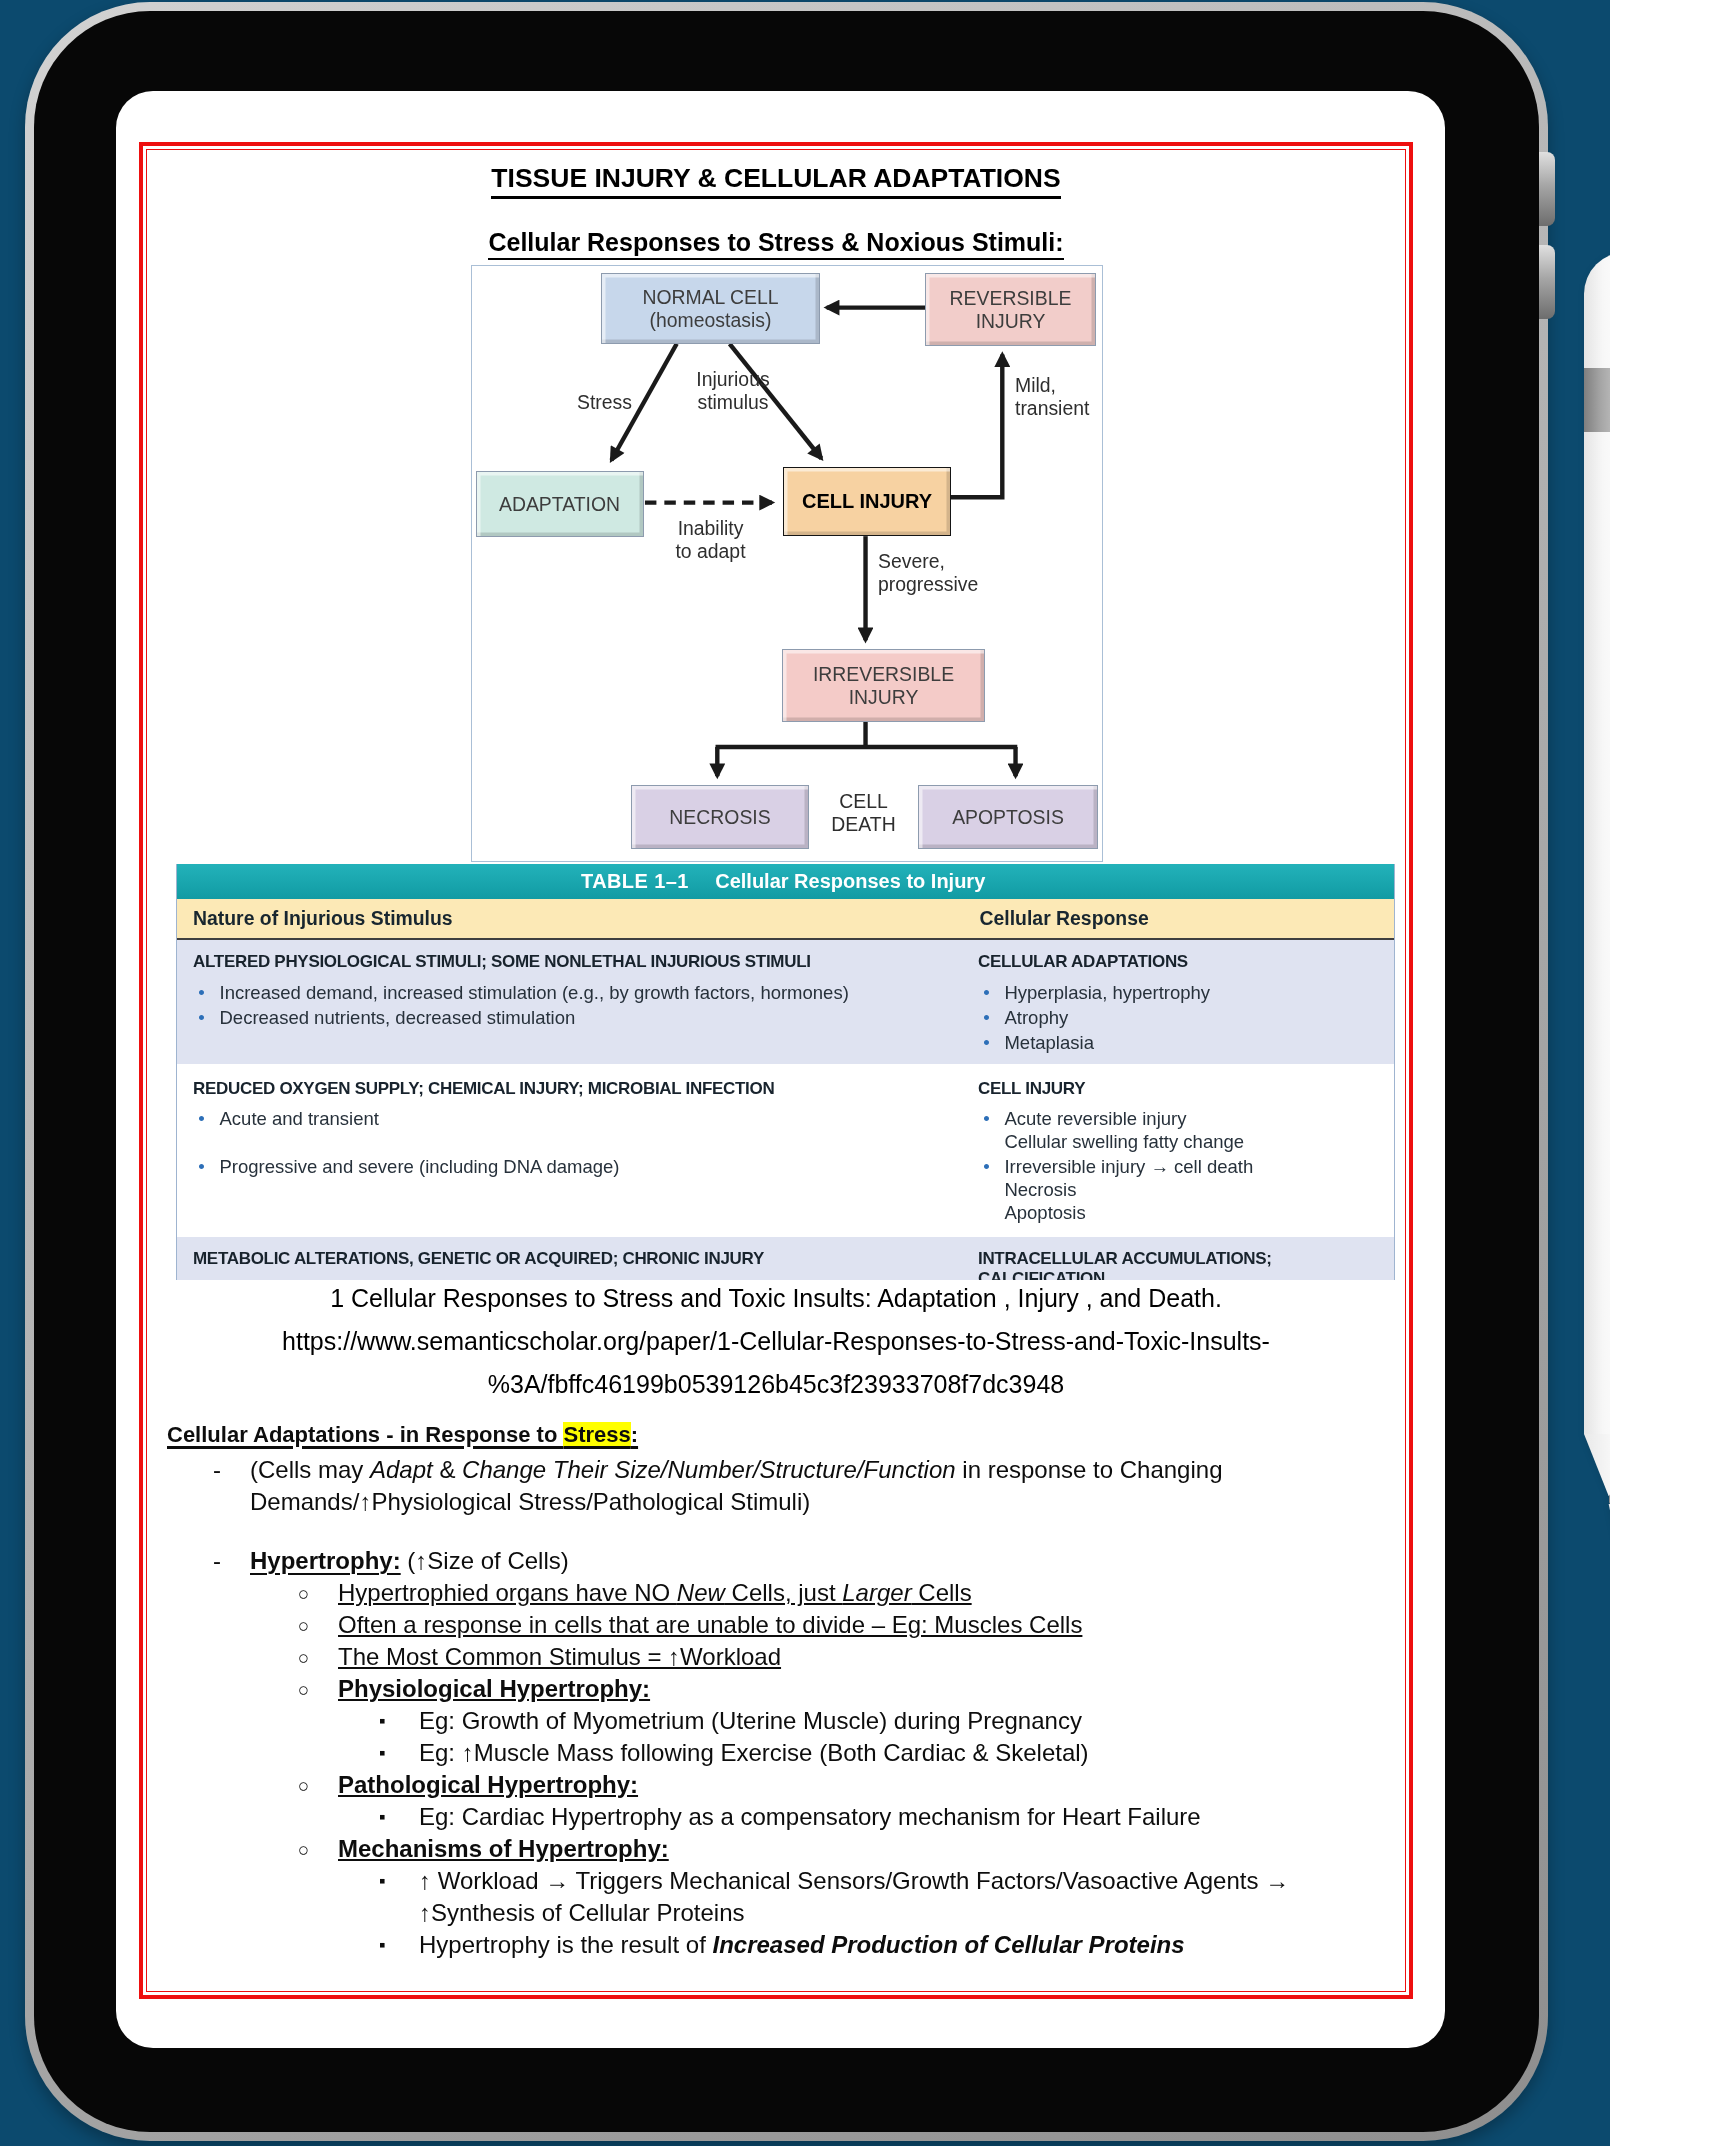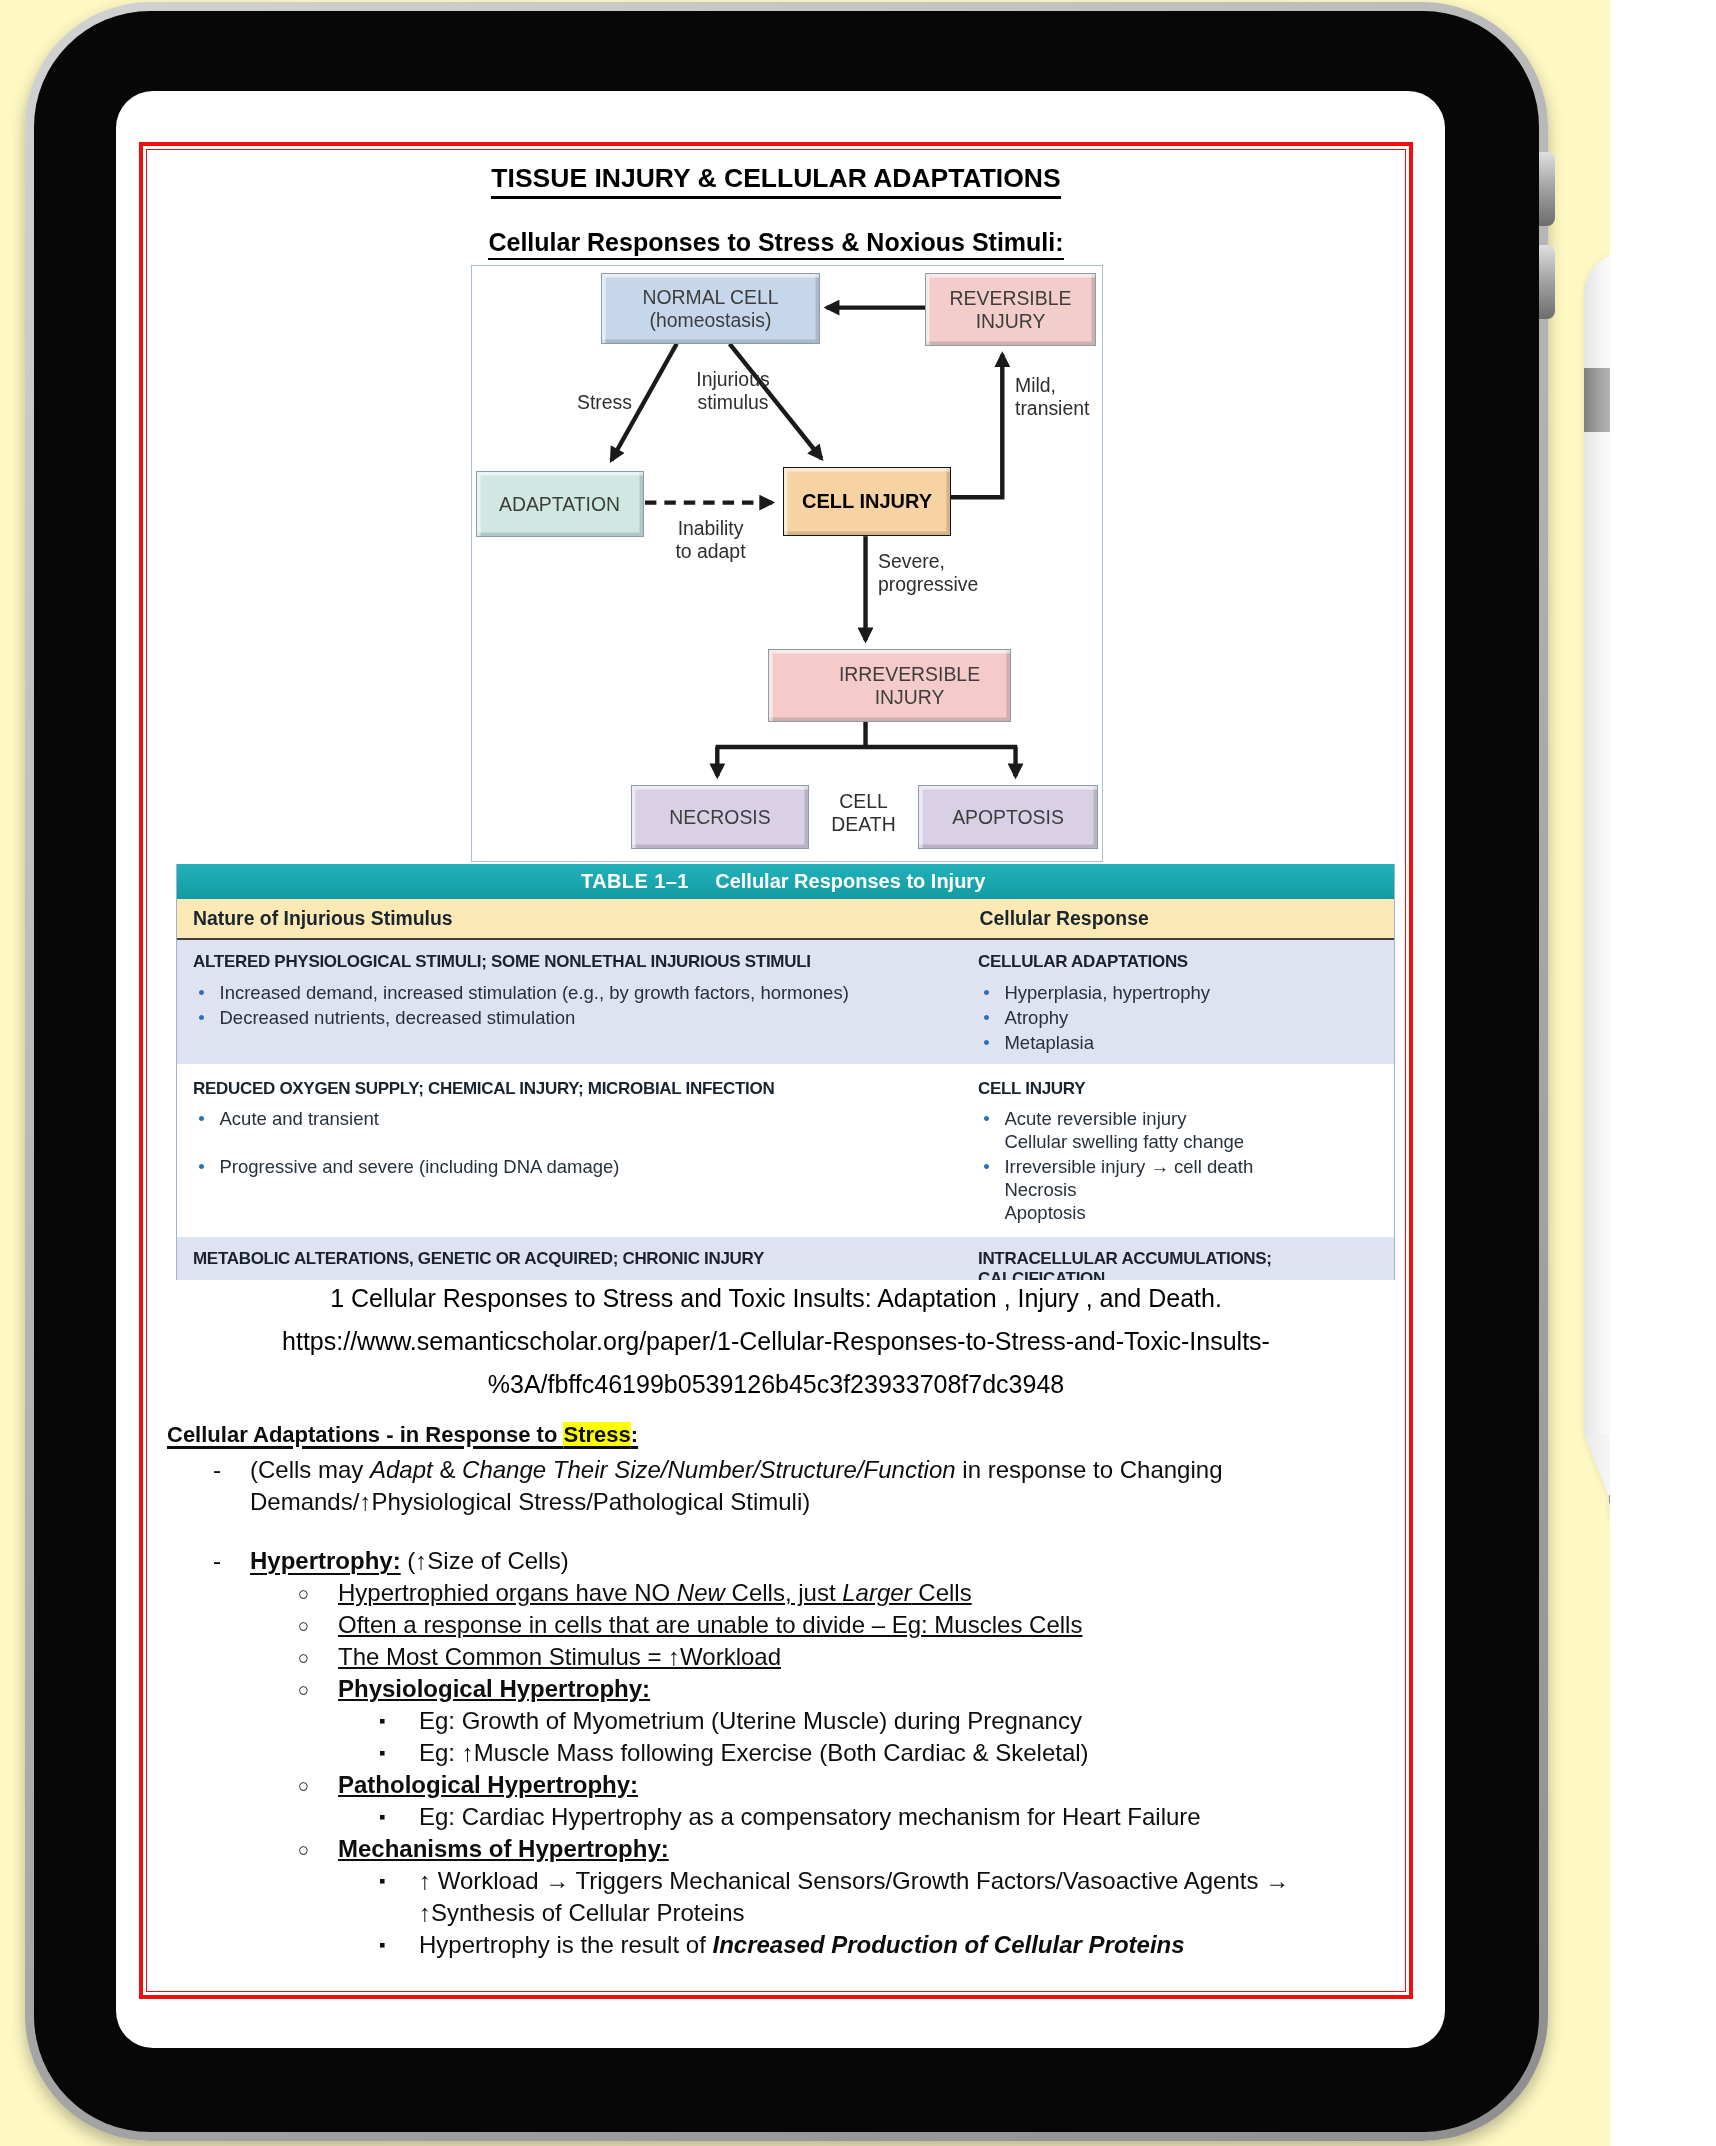--- a/index.html
+++ b/index.html
@@ -1,16 +1,16 @@
 <!DOCTYPE html>
 <html style="font-size:14px"><head>
 <meta charset="utf-8">
 <style>
   html,body{margin:0;padding:0;background:#ffffff;}
-  .stage{position:relative;width:1610px;height:2146px;background:#fef9c3;overflow:hidden;
+  .stage{position:relative;width:1610px;height:2146px;background:#0c4a6e;overflow:hidden;
          font-family:"Liberation Sans",sans-serif;}
 
   
   .tablet-rim{position:absolute;left:25px;top:1.8px;width:1523px;height:2139px;border-radius:125px;
               background:linear-gradient(145deg,#d2d2d2,#ababab 55%,#8e8e8e);
               box-shadow:0 7px 16px rgba(0,0,0,.28);}
   .tablet-bezel{position:absolute;left:34px;top:10.6px;width:1505px;height:2121px;border-radius:116px;
                 background:#070707;}
   .hw-btn{position:absolute;width:16px;border-radius:0 8px 8px 0;
           background:linear-gradient(180deg,#e0e0e0,#a6a6a6 45%,#6d6d6d);}
@@ -53,21 +53,21 @@
   .diagram svg{position:absolute;left:0;top:0;}
   .fbox{position:absolute;display:flex;align-items:center;justify-content:center;text-align:center;
         font-size:19.4px;line-height:23px;color:#3d3d3d;white-space:pre-line;
         border:0.9px solid #8d9bae;
         box-shadow:inset 3.5px 3.5px 0 rgba(255,255,255,.55), inset -3.5px -3.5px 0 rgba(0,0,0,.14);}
   .fbox.normal{left:129px;top:7px;width:217px;height:69px;background:#c7d7eb;}
   .fbox.reversible{left:453px;top:7px;width:169px;height:71px;background:#f2cdca;}
   .fbox.adaptation{left:3.5px;top:205px;width:166px;height:64px;background:#cfe9e2;}
   .fbox.cellinjury{left:311px;top:201px;width:166px;height:67px;background:#f7d2a2;
                    border:1.8px solid #151515;font-weight:bold;color:#000;font-size:20px;}
-  .fbox.irreversible{left:296px;top:383px;width:201px;height:71px;background:#f4cbc8;padding-left:40px;}
+  .fbox.irreversible{left:310px;top:383px;width:201px;height:71px;background:#f4cbc8;}
   .fbox.necrosis{left:159px;top:519px;width:176px;height:62px;background:#d9d0e5;}
   .fbox.apoptosis{left:446px;top:519px;width:178px;height:62px;background:#d9d0e5;}
   .flabel{position:absolute;font-size:19.4px;line-height:23px;color:#2e2e2e;white-space:pre-line;}
   .flabel.stress{left:84px;top:125px;width:97px;text-align:center;}
   .flabel.injurious{left:203px;top:102px;width:116px;text-align:center;}
   .flabel.mild{left:543px;top:108px;text-align:left;}
   .flabel.inability{left:173px;top:251px;width:131px;text-align:center;}
   .flabel.severe{left:406px;top:284px;text-align:left;}
   .flabel.celldeath{left:341px;top:524px;width:101px;text-align:center;}
 

